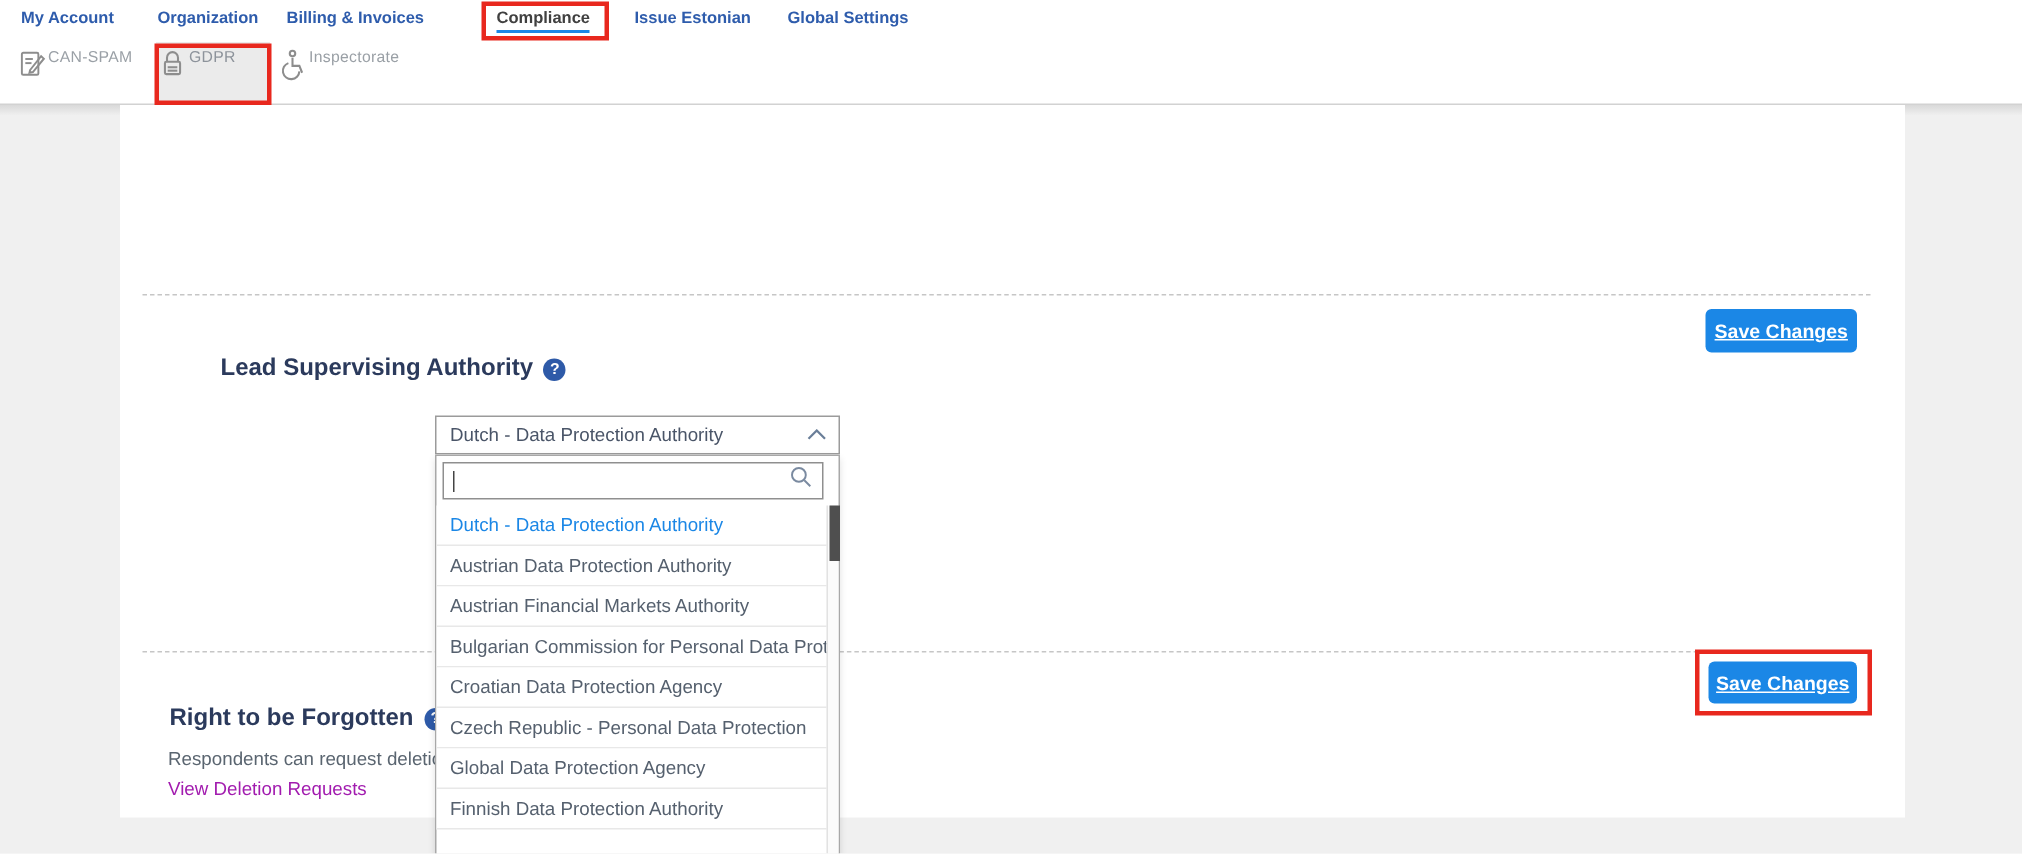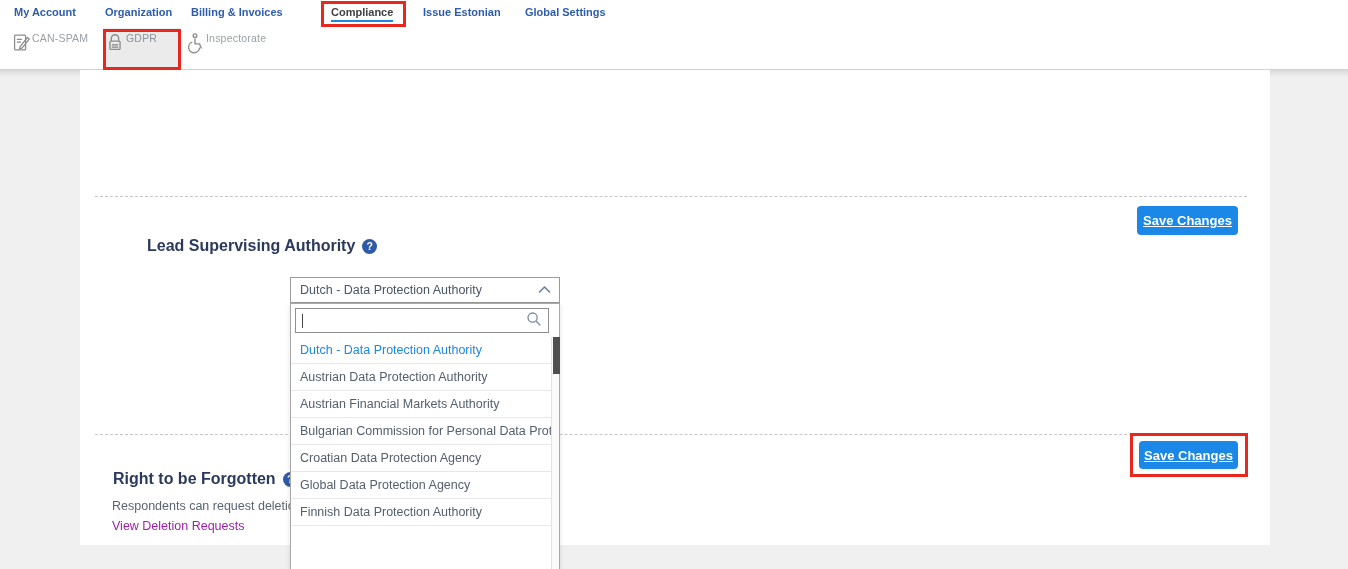--- a/index.html
+++ b/index.html
@@ -185,20 +185,21 @@
             <line x1="10.2" y1="10.2" x2="14.2" y2="14.2"></line>
         </svg>
       </span>
     </div>
     <div class="dd-list">
       <div class="dd-item selected">Dutch - Data Protection Authority</div>
       <div class="dd-item">Austrian Data Protection Authority</div>
       <div class="dd-item">Austrian Financial Markets Authority</div>
       <div class="dd-item">Bulgarian Commission for Personal Data Protection</div>
       <div class="dd-item">Croatian Data Protection Agency</div>
+      <div class="dd-item">Czech Republic - Personal Data Protection</div>
       <div class="dd-item">Global Data Protection Agency</div>
       <div class="dd-item">Finnish Data Protection Authority</div>
     </div>
     <div class="dd-scroll">
       <div class="dd-thumb"></div>
     </div>
   </div>
 
   <div class="anno" style="left:321px; top:1px;  width:85px;  height:26px;"></div>
   <div class="anno" style="left:103px; top:29px; width:78px;  height:41px;"></div>

